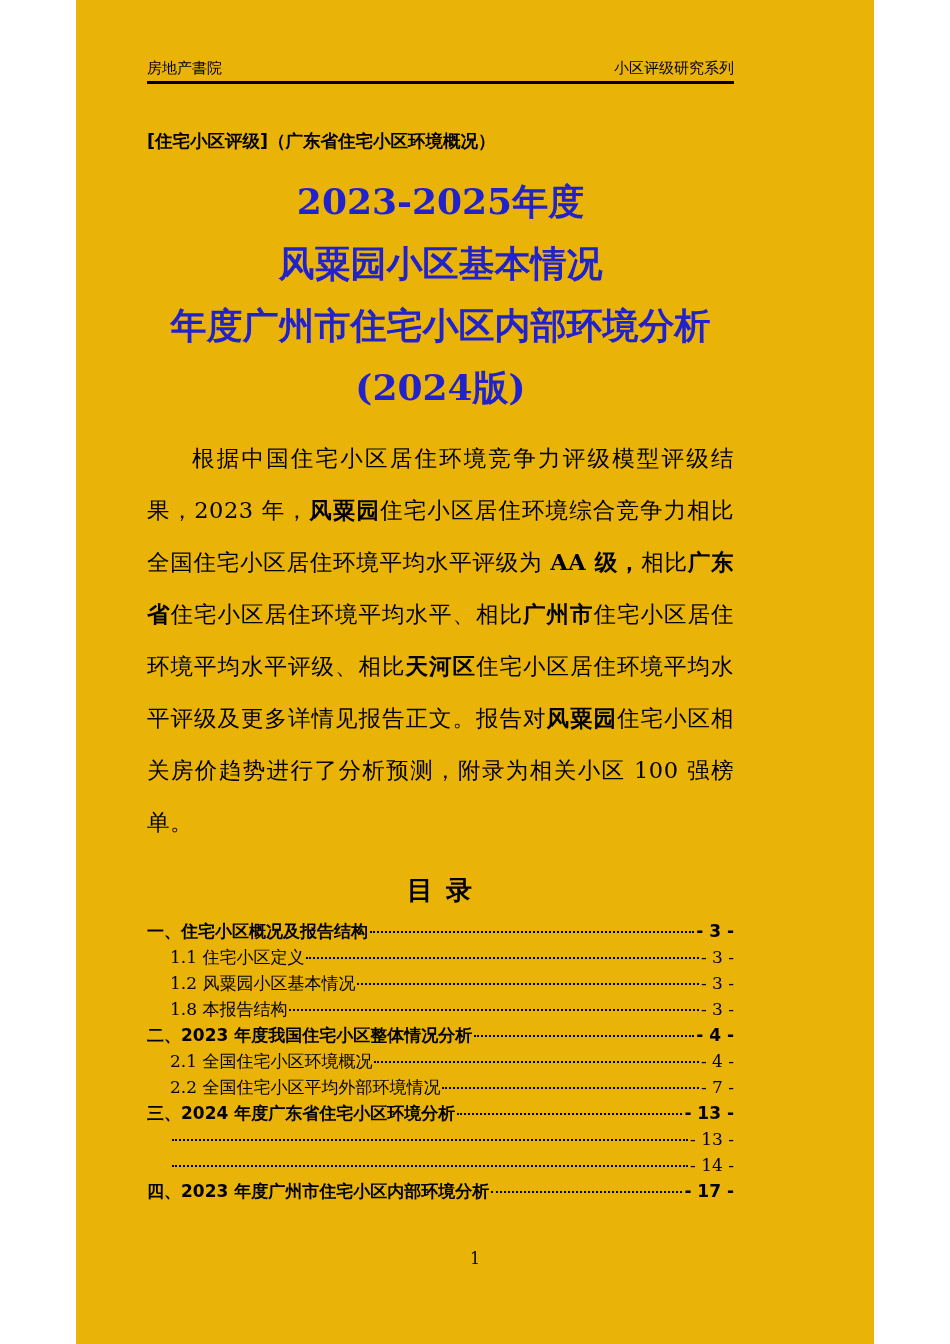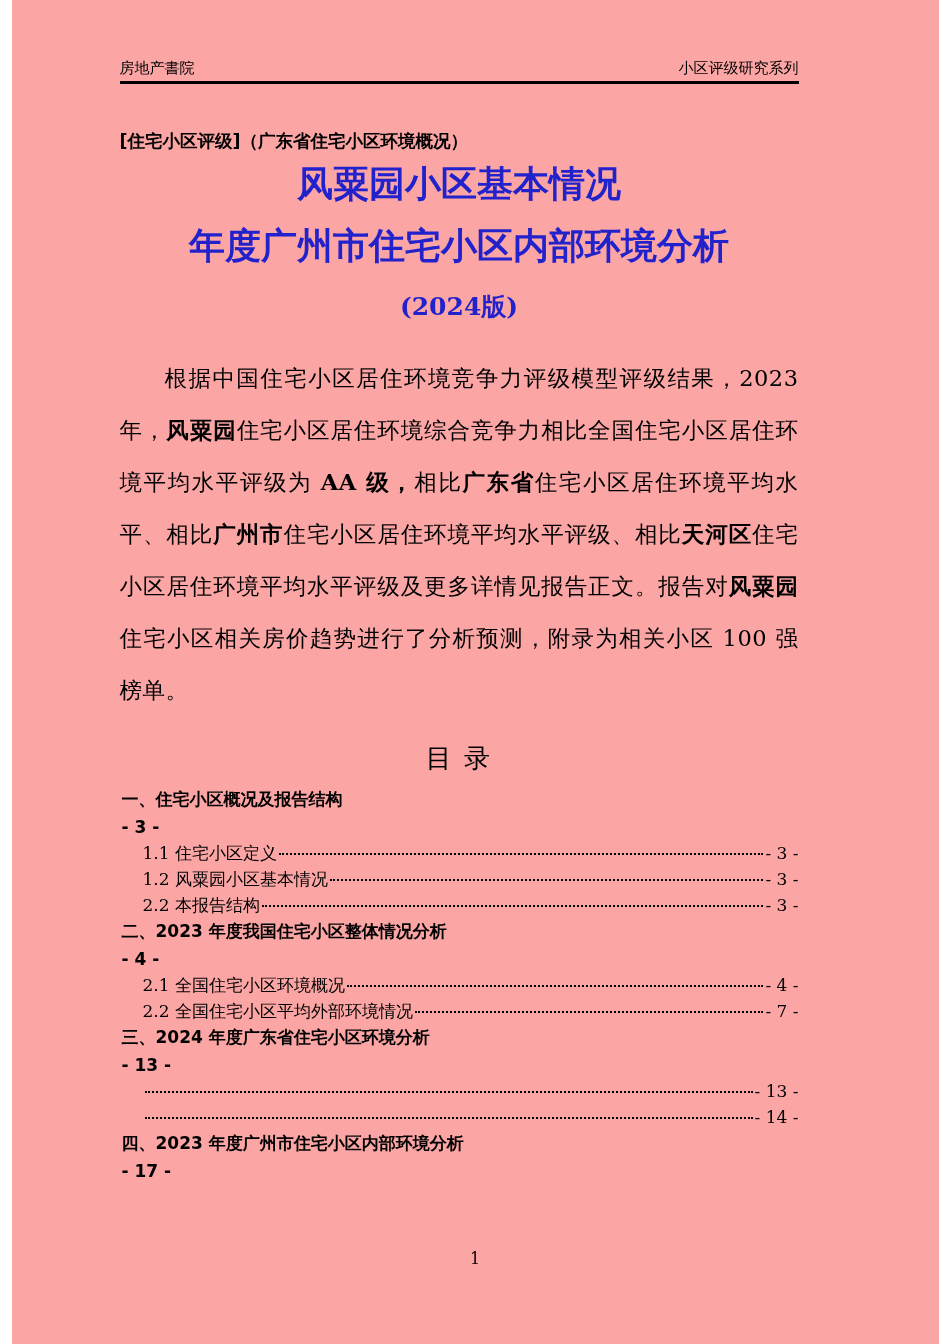--- a/index.html
+++ b/index.html
@@ -1,25 +1,25 @@
 <!DOCTYPE html>
 <html><head>
 <meta charset="utf-8">
 <style>
   * { margin: 0; padding: 0; box-sizing: border-box; }
   html, body { background: #ffffff; }
   body { font-family: "DejaVu Serif", serif; color: #000; }
 
   .page {
     position: relative;
-    width: 927px;
+    width: 798px;
     height: 1344px;
     margin: 0 auto;
-    background: #fca5a5;
-    padding: 58px 140px 0 108px;
+    background: #eab308;
+    padding: 58px 140px 0 71px;
     overflow: hidden;
   }
 
   
   .hdr {
     display: flex;
     justify-content: space-between;
     align-items: flex-end;
     font-family: "DejaVu Sans", "Liberation Sans", sans-serif;
     font-size: 15px;
@@ -42,21 +42,21 @@
   
   .title-line {
     text-align: center;
     color: #2222CC;
     font-family: "DejaVu Serif", "Liberation Serif", serif;
     font-weight: bold;
     font-size: 36px;
     line-height: 62px;
   }
   .t1 { margin-top: 18px; }
-  .t4 { font-size: 25px; }
+  .t4 { font-size: 36px; }
 
   
   .summary-heading {
     margin-top: 26px;
     text-align: center;
     font-family: "DejaVu Sans", "Liberation Sans", sans-serif;
     font-weight: bold;
     font-size: 28px;
     line-height: 34px;
     letter-spacing: 2px;
@@ -69,37 +69,36 @@
     text-indent: 2em;
     letter-spacing: 0.5px;
   }
   .summary .b { font-weight: bold; }
 
   
   .toc-heading {
     margin-top: 26px;
     text-align: center;
     font-family: "DejaVu Sans", "Liberation Sans", sans-serif;
-    font-weight: normal;
+    font-weight: bold;
     font-size: 26px;
     line-height: 32px;
     letter-spacing: 2px;
   }
   .toc { margin-top: 12px; }
   .toc-row {
     display: flex;
     align-items: baseline;
     font-size: 17px;
     line-height: 26px;
     white-space: nowrap;
   }
   .toc-row.lvl1 {
     font-family: "DejaVu Sans", "Liberation Sans", sans-serif;
     font-weight: bold;
-    flex-direction: column;
   }
   .toc-row.lvl2 {
     font-family: "DejaVu Serif", "Liberation Serif", serif;
     padding-left: 23px;
   }
   .toc-label { flex: 0 0 auto; }
   .dots {
     flex: 1 1 auto;
     border-bottom: 2px dotted #000;
     margin: 0 2px;
@@ -124,20 +123,21 @@
 <div class="page">
 
   <div class="hdr">
     <span>房地产書院</span>
     <span>小区评级研究系列</span>
   </div>
   <div class="hdr-rule"></div>
 
   <div class="tag">[住宅小区评级]（广东省住宅小区环境概况）</div>
 
+  <div class="title-line t1">2023-2025年度</div>
   <div class="title-line">风粟园小区基本情况</div>
   <div class="title-line">年度广州市住宅小区内部环境分析</div>
   <div class="title-line t4">(2024版)</div>
 
   <p class="summary" id="summary-p"><span>根据中国住宅小区居住环境竞争力评级模型评级结果，2023 年，</span><span class="b">风粟园</span><span>住宅小区居住环境综合竞争力相比全国住宅小区居住环境平均水平评级为 </span><span class="b">AA 级，</span><span>相比</span><span class="b">广东省</span><span>住宅小区居住环境平均水平、相比</span><span class="b">广州市</span><span>住宅小区居住环境平均水平评级、相比</span><span class="b">天河区</span><span>住宅小区居住环境平均水平评级及更多详情见报告正文。报告对</span><span class="b">风粟园</span><span>住宅小区相关房价趋势进行了分析预测，附录为相关小区 100 强榜单。</span></p>
 
   <div class="toc-heading">目 录</div>
   <div class="toc" id="toc-list">
       <div class="toc-row lvl1">
         <span class="toc-label">一、住宅小区概况及报告结构</span>
@@ -148,21 +148,21 @@
         <span class="toc-label">1.1 住宅小区定义</span>
         <span class="dots"></span>
         <span class="toc-page">- 3 -</span>
       </div>
       <div class="toc-row lvl2">
         <span class="toc-label">1.2 风粟园小区基本情况</span>
         <span class="dots"></span>
         <span class="toc-page">- 3 -</span>
       </div>
       <div class="toc-row lvl2">
-        <span class="toc-label">2.2 本报告结构</span>
+        <span class="toc-label">1.8 本报告结构</span>
         <span class="dots"></span>
         <span class="toc-page">- 3 -</span>
       </div>
       <div class="toc-row lvl1">
         <span class="toc-label">二、2023 年度我国住宅小区整体情况分析</span>
         <span class="dots"></span>
         <span class="toc-page">- 4 -</span>
       </div>
       <div class="toc-row lvl2">
         <span class="toc-label">2.1 全国住宅小区环境概况</span>

